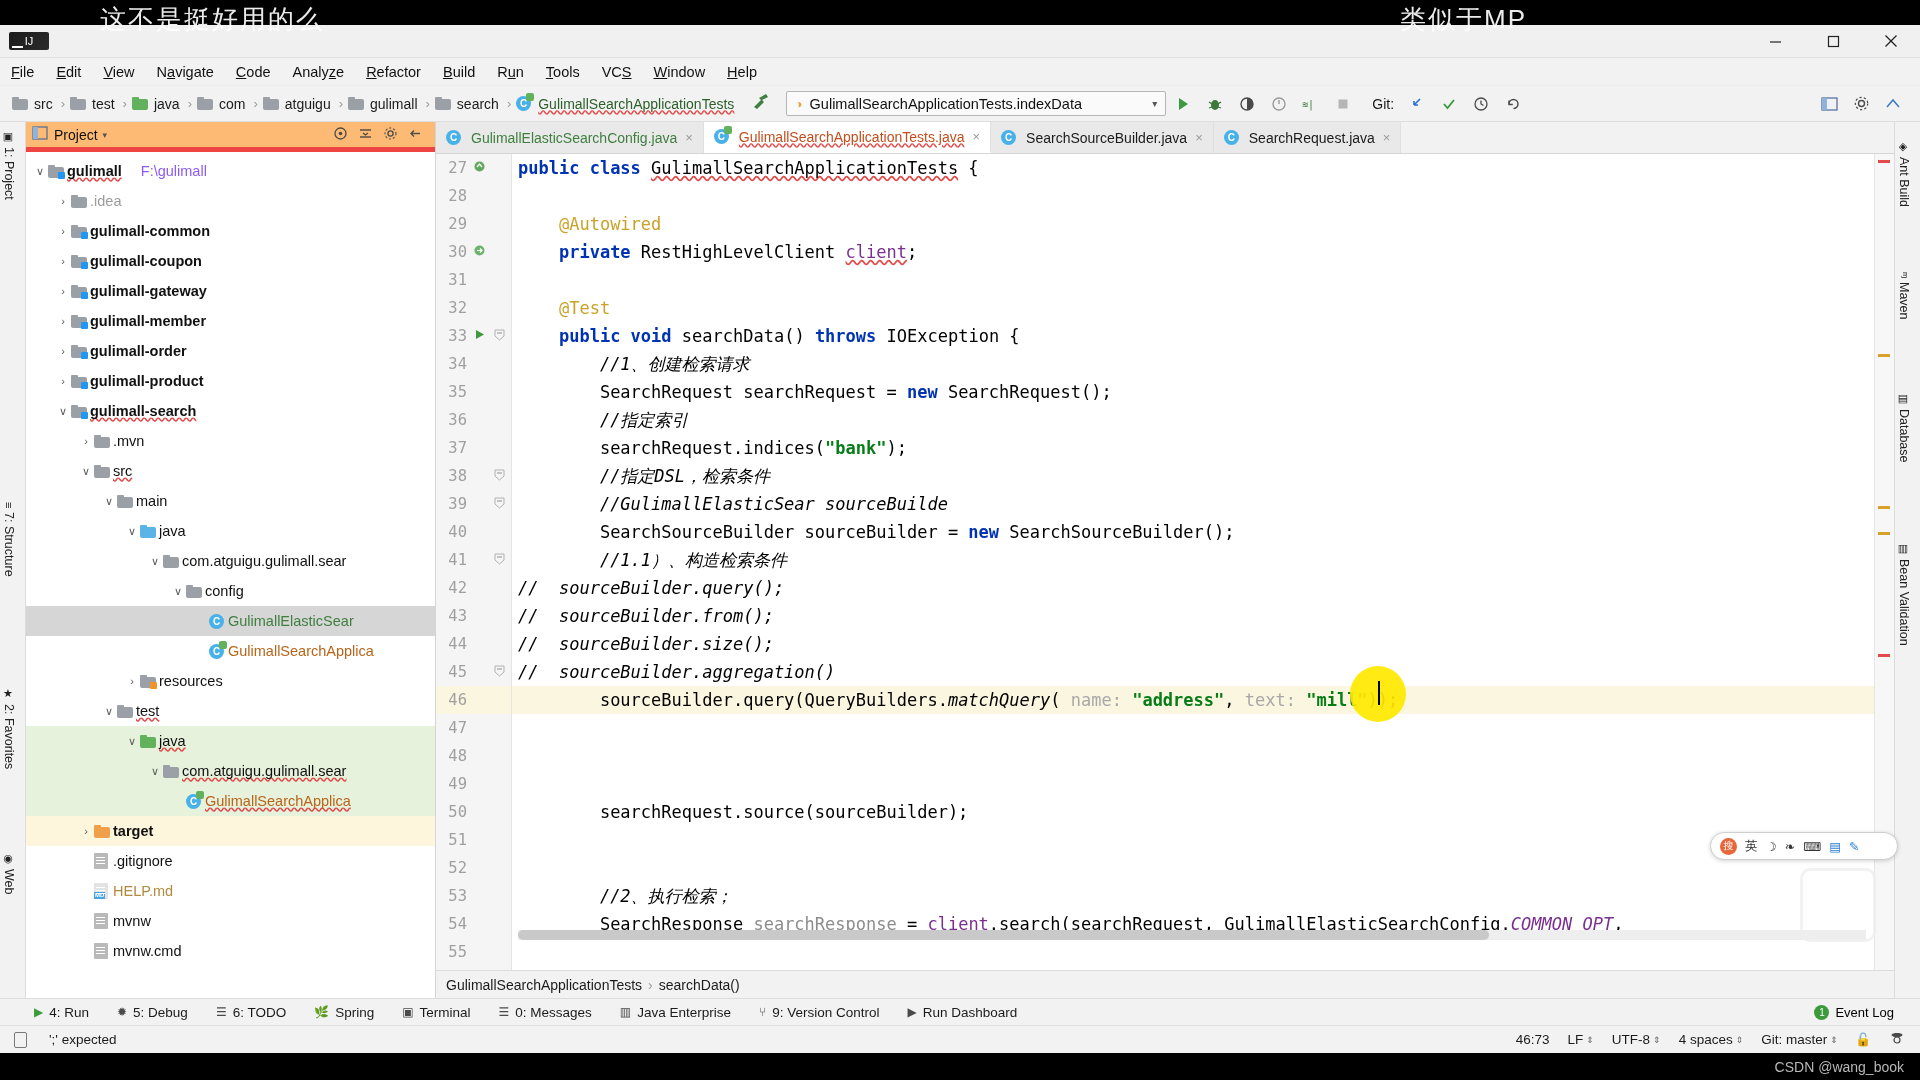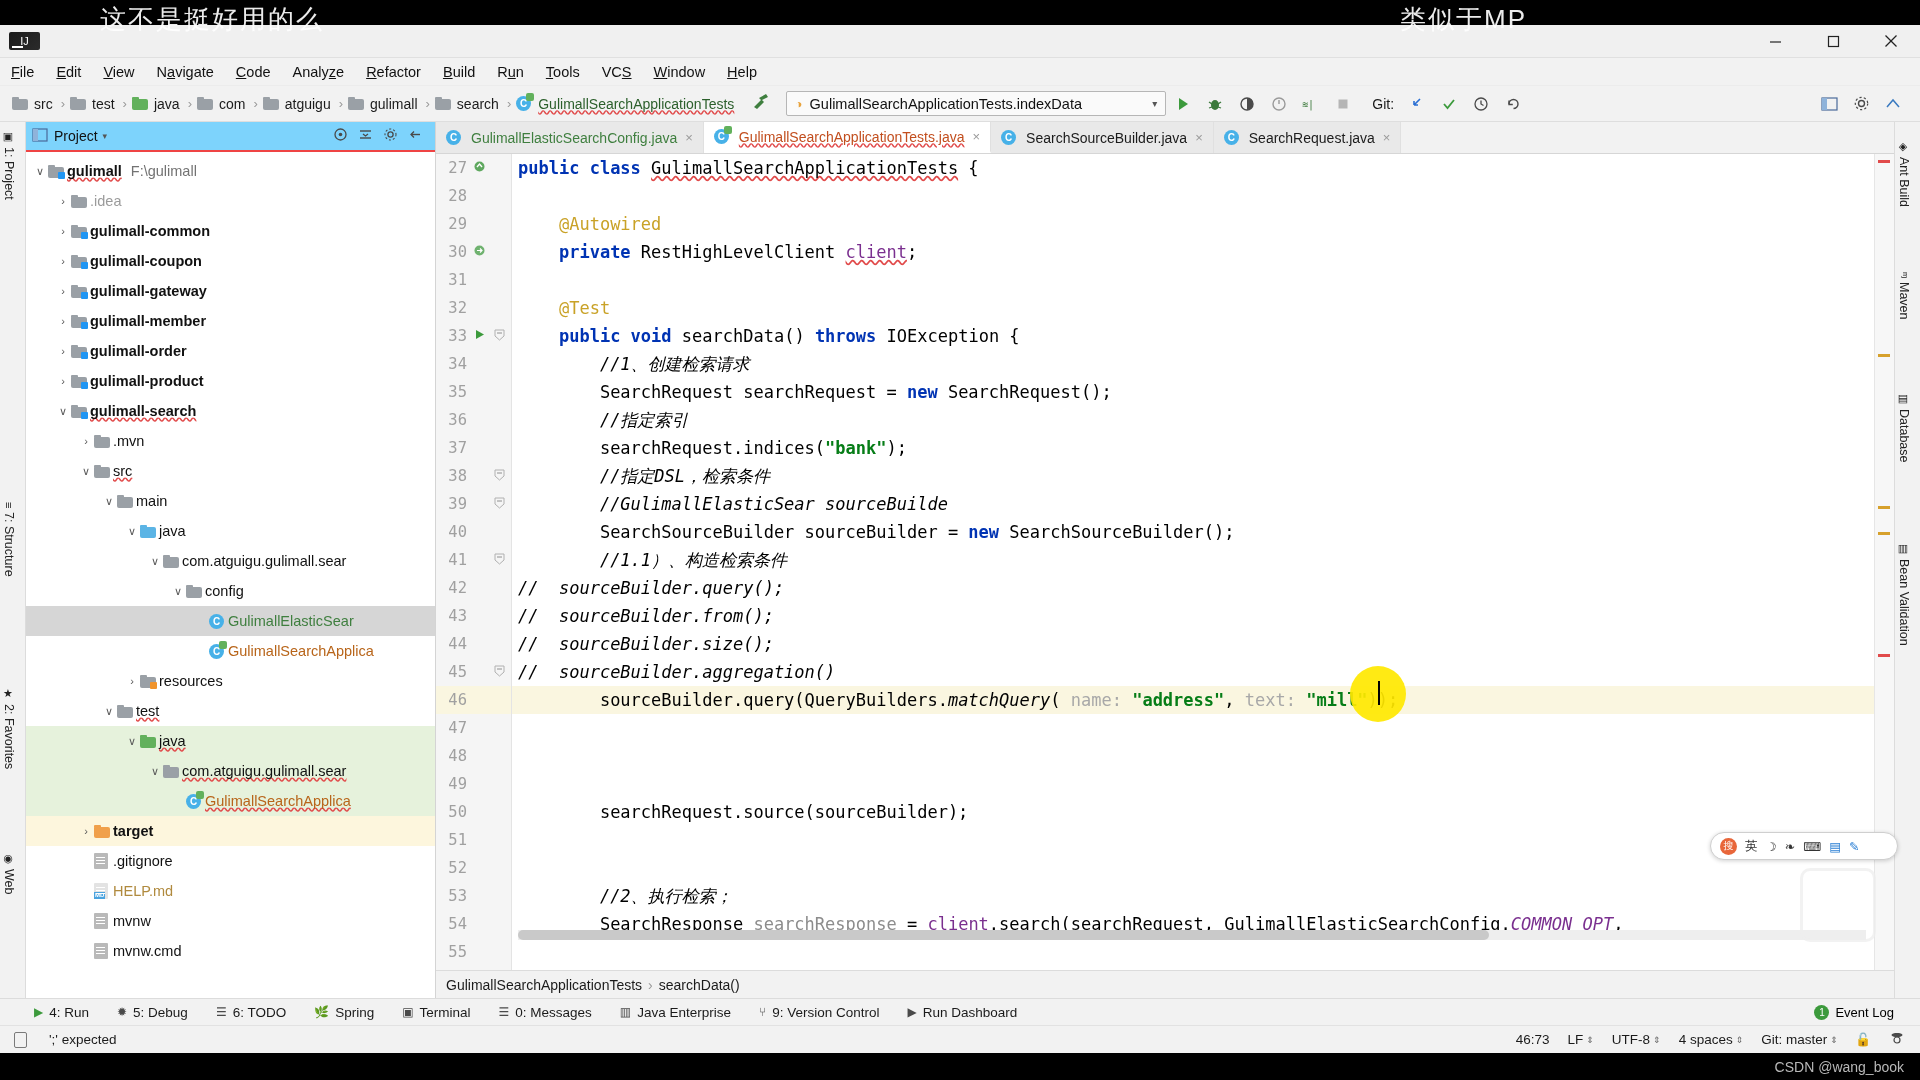--- a/index.html
+++ b/index.html
@@ -40,21 +40,21 @@
 
   
   .titlebar {
     position: absolute; left: 0; top: 25px;
     width: 1920px; height: 33px;
     background: #f0f0f0;
     border-bottom: 1px solid #e0e0e0;
     display: flex; align-items: center;
   }
   .ij-logo {
-    width: 31px; height: 18px; margin-left: 9px; margin-right: 9px;
+    width: 40px; height: 18px; margin-left: 9px; margin-right: 9px;
     background: linear-gradient(135deg,#1b1b1b 0%, #2b2b2b 100%);
     color: #fff; font-size: 11px; font-weight: normal;
     display: flex; align-items: center; justify-content: center;
     border-radius: 2px;
     position: relative;
   }
   .ij-logo::after {
     content: ""; position: absolute; bottom: 2px; left: 3px;
     width: 11px; height: 2px; background: #fff;
   }
@@ -185,23 +185,23 @@
 
   
   .project-panel {
     position: absolute; left: 26px; top: 122px;
     width: 410px; height: 876px;
     background: #fff;
     border-right: 1px solid #d4d4d4;
     display: flex; flex-direction: column;
   }
   .pp-header {
-    height: 30px; background: #7dd3fc;
+    height: 30px; background: #fdba74;
     display: flex; align-items: center; padding: 0 6px;
-    border-bottom: 2px solid #ef4444;
+    border-bottom: 5px solid #ef4444;
     flex: none;
   }
   .pp-title { font-size: 14px; color: #111; margin-left: 6px; }
   .pp-caret { margin-left: 5px; font-size: 9px; color: #555; }
   .pp-actions { margin-left: auto; display: flex; gap: 10px; padding-right: 6px; }
   .pp-act { color: #4a4a4a; font-size: 14px; }
 
   .tree { flex: 1; overflow: hidden; padding-top: 4px; position: relative; }
   .tree-row {
     height: 30px; display: flex; align-items: center;
@@ -215,21 +215,21 @@
     width: 16px; flex: none; text-align: center;
     font-size: 11px; color: #5a5a5a;
   }
   .arrow.empty { color: transparent; }
   .tree-label.muted { color: #9b9b9b; }
   .tree-label.bold { font-weight: bold; }
   .tree-label.green { color: #3f7f3f; }
   .tree-label.orange { color: #b8651a; }
   .tree-label.tan { color: #b08a3e; }
   .tree-label.grey { color: #8a8a8a; }
-  .tree-path { color: #737373; margin-left: 9px; font-weight: normal; }
+  .tree-path { color: #8b5cf6; margin-left: 19px; font-weight: normal; }
   .squiggle {
     text-decoration: underline;
     text-decoration-color: #e14b4b;
     text-decoration-style: wavy;
     text-decoration-skip-ink: none;
   }
   .file-ico {
     width: 14px; height: 16px; margin-right: 5px; flex: none;
     background: #b9b9b9; border-radius: 1px; position: relative;
   }

